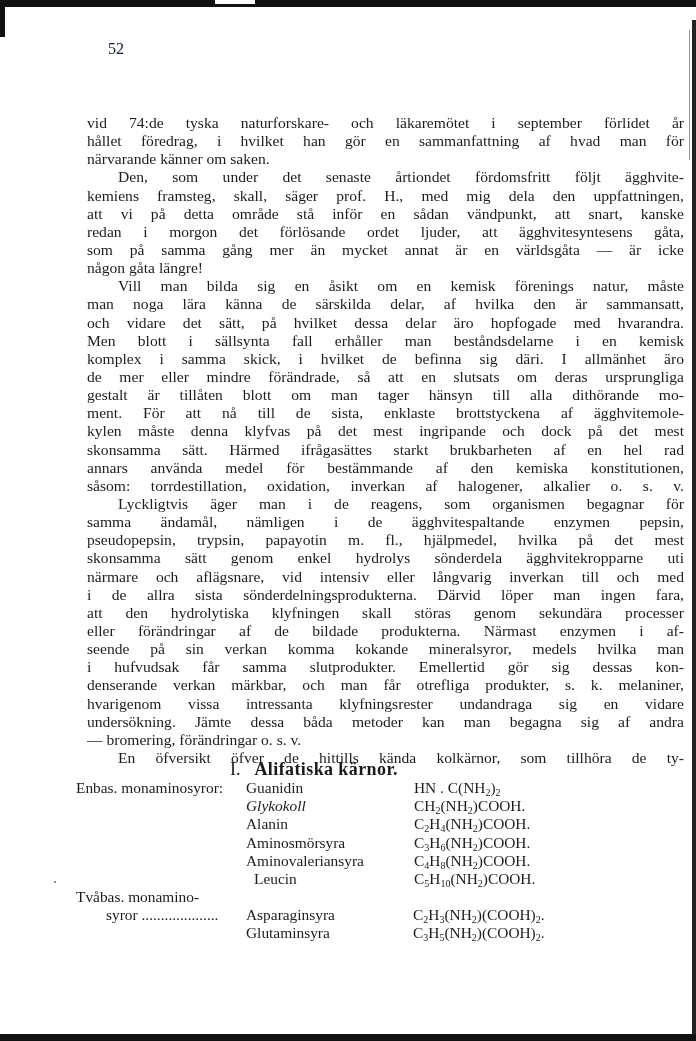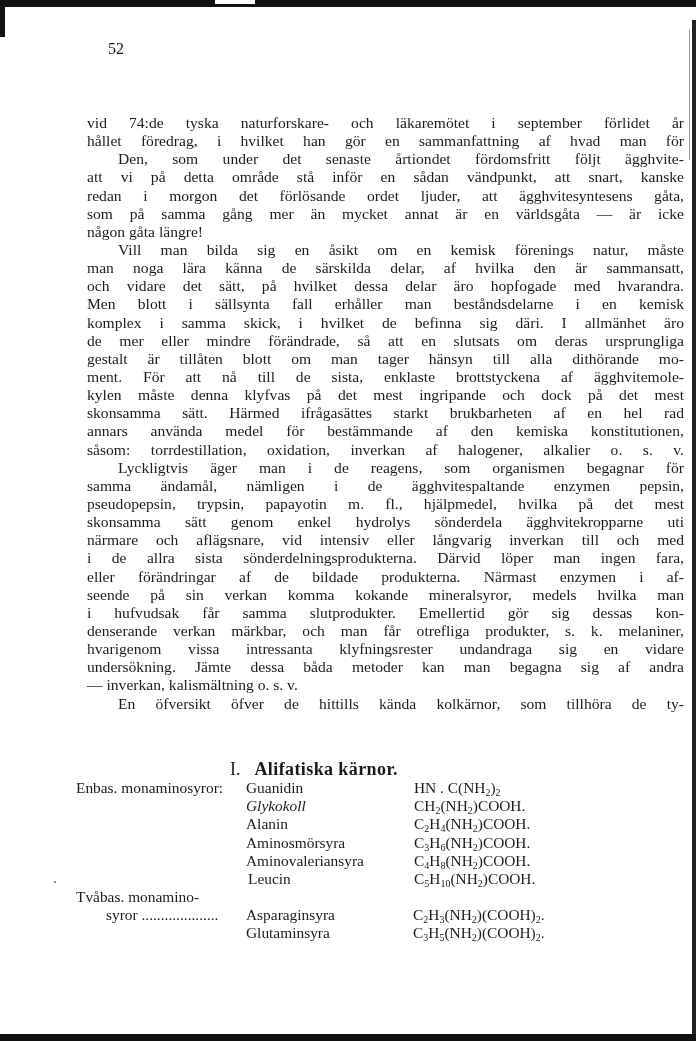--- a/index.html
+++ b/index.html
@@ -54,21 +54,23 @@
 <div class="left-edge"></div>
 <div class="right-edge"></div>
 <div class="right-edge-thin"></div>
 <div class="bottom-bar"></div>
 
 <div class="page-number">52</div>
 
 <div class="body-text" id="body-text">
     <span class="line">vid 74:de tyska naturforskare- och läkaremötet i september förlidet år</span>
     <span class="line">hållet föredrag, i hvilket han gör en sammanfattning af hvad man för</span>
+    <span class="line last">närvarande känner om saken.</span>
     <span class="line indent">Den, som under det senaste årtiondet fördomsfritt följt ägghvite-</span>
+    <span class="line">kemiens framsteg, skall, säger prof. H., med mig dela den uppfattningen,</span>
     <span class="line">att vi på detta område stå inför en sådan vändpunkt, att snart, kanske</span>
     <span class="line">redan i morgon det förlösande ordet ljuder, att ägghvitesyntesens gåta,</span>
     <span class="line">som på samma gång mer än mycket annat är en världsgåta — är icke</span>
     <span class="line last">någon gåta längre!</span>
     <span class="line indent">Vill man bilda sig en åsikt om en kemisk förenings natur, måste</span>
     <span class="line">man noga lära känna de särskilda delar, af hvilka den är sammansatt,</span>
     <span class="line">och vidare det sätt, på hvilket dessa delar äro hopfogade med hvarandra.</span>
     <span class="line">Men blott i sällsynta fall erhåller man beståndsdelarne i en kemisk</span>
     <span class="line">komplex i samma skick, i hvilket de befinna sig däri. I allmänhet äro</span>
     <span class="line">de mer eller mindre förändrade, så att en slutsats om deras ursprungliga</span>
@@ -77,47 +79,48 @@
     <span class="line">kylen måste denna klyfvas på det mest ingripande och dock på det mest</span>
     <span class="line">skonsamma sätt. Härmed ifrågasättes starkt brukbarheten af en hel rad</span>
     <span class="line">annars använda medel för bestämmande af den kemiska konstitutionen,</span>
     <span class="line">såsom: torrdestillation, oxidation, inverkan af halogener, alkalier o. s. v.</span>
     <span class="line indent">Lyckligtvis äger man i de reagens, som organismen begagnar för</span>
     <span class="line">samma ändamål, nämligen i de ägghvitespaltande enzymen pepsin,</span>
     <span class="line">pseudopepsin, trypsin, papayotin m. fl., hjälpmedel, hvilka på det mest</span>
     <span class="line">skonsamma sätt genom enkel hydrolys sönderdela ägghvitekropparne uti</span>
     <span class="line">närmare och aflägsnare, vid intensiv eller långvarig inverkan till och med</span>
     <span class="line">i de allra sista sönderdelningsprodukterna. Därvid löper man ingen fara,</span>
+    <span class="line">att den hydrolytiska klyfningen skall störas genom sekundära processer</span>
     <span class="line">eller förändringar af de bildade produkterna. Närmast enzymen i af-</span>
     <span class="line">seende på sin verkan komma kokande mineralsyror, medels hvilka man</span>
     <span class="line">i hufvudsak får samma slutprodukter. Emellertid gör sig dessas kon-</span>
     <span class="line">denserande verkan märkbar, och man får otrefliga produkter, s. k. melaniner,</span>
     <span class="line">hvarigenom vissa intressanta klyfningsrester undandraga sig en vidare</span>
     <span class="line">undersökning. Jämte dessa båda metoder kan man begagna sig af andra</span>
-    <span class="line last">— inverkan, kalismältning o. s. v.</span>
+    <span class="line last">— bromering, förändringar o. s. v.</span>
     <span class="line indent">En öfversikt öfver de hittills kända kolkärnor, som tillhöra de ty-</span>
   </div>
 
 <div class="section-heading">
   <span class="num">I.</span><span class="title">Alifatiska kärnor.</span>
 </div>
 
 <div class="table" id="table">
     <div class="cell" style="left: 76px; top: 779px;">Enbas. monaminosyror:</div>
     <div class="cell" style="left: 246px; top: 779px;">Guanidin</div>
     <div class="cell" style="left: 414px; top: 779px;"><span>HN . C(NH</span><sub>2</sub><span>)</span><sub>2</sub></div>
     <div class="cell" style="left: 246px; top: 797px; font-style: italic;">Glykokoll</div>
     <div class="cell" style="left: 414px; top: 797px;"><span>CH</span><sub>2</sub><span>(NH</span><sub>2</sub><span>)COOH.</span></div>
     <div class="cell" style="left: 246px; top: 815px;">Alanin</div>
     <div class="cell" style="left: 414px; top: 815px;"><span>C</span><sub>2</sub><span>H</span><sub>4</sub><span>(NH</span><sub>2</sub><span>)COOH.</span></div>
     <div class="cell" style="left: 246px; top: 834px;">Aminosmörsyra</div>
     <div class="cell" style="left: 414px; top: 834px;"><span>C</span><sub>3</sub><span>H</span><sub>6</sub><span>(NH</span><sub>2</sub><span>)COOH.</span></div>
     <div class="cell" style="left: 246px; top: 852px; text-align: right;">Aminovaleriansyra</div>
     <div class="cell" style="left: 414px; top: 852px;"><span>C</span><sub>4</sub><span>H</span><sub>8</sub><span>(NH</span><sub>2</sub><span>)COOH.</span></div>
-    <div class="cell" style="left: 248px; top: 870px;">Leucin</div>
+    <div class="cell" style="left: 254px; top: 870px;">Leucin</div>
     <div class="cell" style="left: 414px; top: 870px;"><span>C</span><sub>5</sub><span>H</span><sub>10</sub><span>(NH</span><sub>2</sub><span>)COOH.</span></div>
     <div class="cell" style="left: 76px; top: 888px;">Tvåbas. monamino-</div>
     <div class="cell" style="left: 106px; top: 906px;">syror ....................</div>
     <div class="cell" style="left: 246px; top: 906px;">Asparaginsyra</div>
     <div class="cell" style="left: 413px; top: 906px;"><span>C</span><sub>2</sub><span>H</span><sub>3</sub><span>(NH</span><sub>2</sub><span>)(COOH)</span><sub>2</sub><span>.</span></div>
     <div class="cell" style="left: 246px; top: 924px;">Glutaminsyra</div>
     <div class="cell" style="left: 413px; top: 924px;"><span>C</span><sub>3</sub><span>H</span><sub>5</sub><span>(NH</span><sub>2</sub><span>)(COOH)</span><sub>2</sub><span>.</span></div>
   </div>
 <div class="dot-mark"></div>
 

